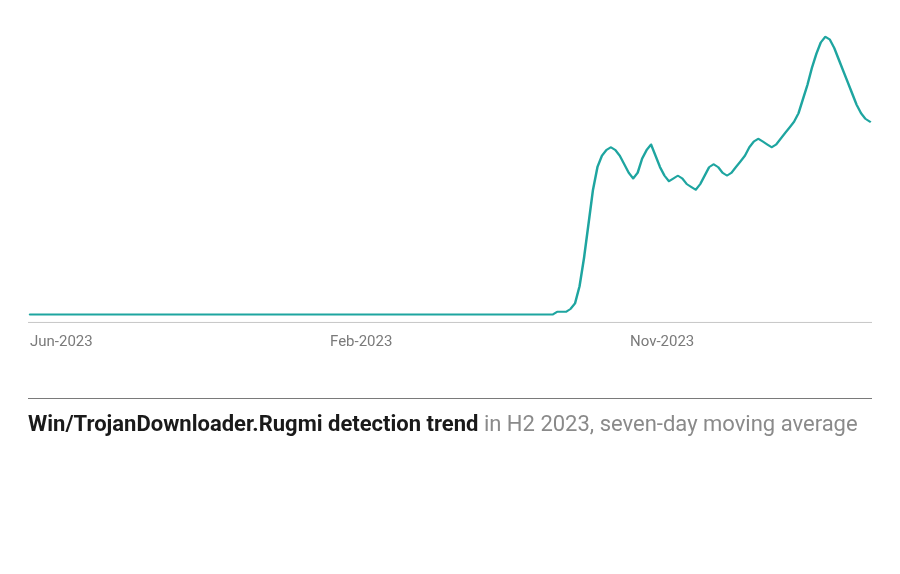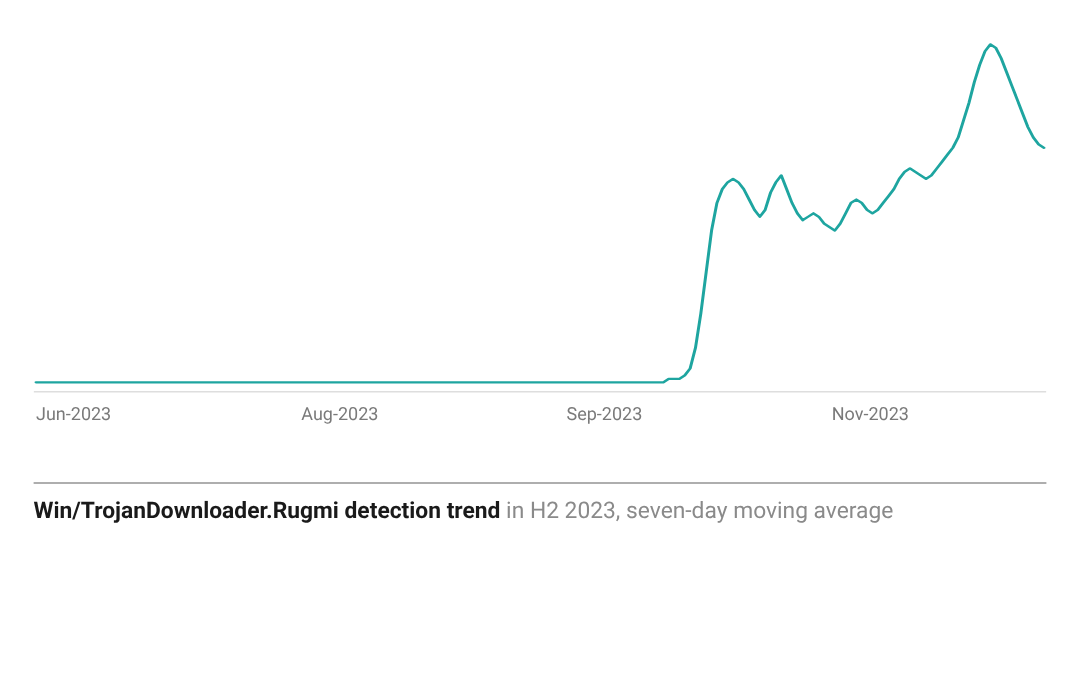--- a/index.html
+++ b/index.html
@@ -42,21 +42,21 @@
     text-align: left;
     white-space: nowrap;
   }
   .x-labels span:last-child { flex: 0.8 1 0; }
   hr.sep {
     border: none;
     border-top: 1px solid #7a7a7a;
     margin: 48px 0 10px 0;
   }
   .caption {
-    font-size: 19px;
+    font-size: 22px;
     line-height: 1.4;
     color: #8a8a8a;
   }
   .caption-bold {
     font-weight: 700;
     color: #1a1a1a;
   }
   .line-path {
     fill: none;
     stroke-width: 2.5;
@@ -75,22 +75,21 @@
 
   <div class="plot-area">
     <svg class="plot-svg" id="plot-svg" viewBox="0 0 844 410" preserveAspectRatio="none">
       <line class="axis-line" x1="0" y1="405" x2="844" y2="405"></line>
       <path id="series-path" class="line-path" stroke="#1ea5a0" d="M2.00 394.46 L6.47 394.46 L10.94 394.46 L15.40 394.46 L19.87 394.46 L24.34 394.46 L28.81 394.46 L33.28 394.46 L37.74 394.46 L42.21 394.46 L46.68 394.46 L51.15 394.46 L55.62 394.46 L60.09 394.46 L64.55 394.46 L69.02 394.46 L73.49 394.46 L77.96 394.46 L82.43 394.46 L86.89 394.46 L91.36 394.46 L95.83 394.46 L100.30 394.46 L104.77 394.46 L109.23 394.46 L113.70 394.46 L118.17 394.46 L122.64 394.46 L127.11 394.46 L131.57 394.46 L136.04 394.46 L140.51 394.46 L144.98 394.46 L149.45 394.46 L153.91 394.46 L158.38 394.46 L162.85 394.46 L167.32 394.46 L171.79 394.46 L176.26 394.46 L180.72 394.46 L185.19 394.46 L189.66 394.46 L194.13 394.46 L198.60 394.46 L203.06 394.46 L207.53 394.46 L212.00 394.46 L216.47 394.46 L220.94 394.46 L225.40 394.46 L229.87 394.46 L234.34 394.46 L238.81 394.46 L243.28 394.46 L247.74 394.46 L252.21 394.46 L256.68 394.46 L261.15 394.46 L265.62 394.46 L270.09 394.46 L274.55 394.46 L279.02 394.46 L283.49 394.46 L287.96 394.46 L292.43 394.46 L296.89 394.46 L301.36 394.46 L305.83 394.46 L310.30 394.46 L314.77 394.46 L319.23 394.46 L323.70 394.46 L328.17 394.46 L332.64 394.46 L337.11 394.46 L341.57 394.46 L346.04 394.46 L350.51 394.46 L354.98 394.46 L359.45 394.46 L363.91 394.46 L368.38 394.46 L372.85 394.46 L377.32 394.46 L381.79 394.46 L386.26 394.46 L390.72 394.46 L395.19 394.46 L399.66 394.46 L404.13 394.46 L408.60 394.46 L413.06 394.46 L417.53 394.46 L422.00 394.46 L426.47 394.46 L430.94 394.46 L435.40 394.46 L439.87 394.46 L444.34 394.46 L448.81 394.46 L453.28 394.46 L457.74 394.46 L462.21 394.46 L466.68 394.46 L471.15 394.46 L475.62 394.46 L480.09 394.46 L484.55 394.46 L489.02 394.46 L493.49 394.46 L497.96 394.46 L502.43 394.46 L506.89 394.46 L511.36 394.46 L515.83 394.46 L520.30 394.46 L524.77 394.46 L529.23 390.69 L533.70 390.69 L538.17 390.69 L542.64 386.91 L547.11 379.37 L551.57 356.74 L556.04 319.03 L560.51 273.77 L564.98 228.51 L569.45 198.34 L573.91 183.26 L578.38 175.71 L582.85 171.94 L587.32 175.71 L591.79 183.26 L596.26 194.57 L600.72 205.89 L605.19 213.43 L609.66 205.89 L614.13 187.03 L618.60 175.71 L623.06 168.17 L627.53 183.26 L632.00 198.34 L636.47 209.66 L640.94 217.20 L645.40 213.43 L649.87 209.66 L654.34 213.43 L658.81 220.97 L663.28 224.74 L667.74 228.51 L672.21 220.97 L676.68 209.66 L681.15 198.34 L685.62 194.57 L690.09 198.34 L694.55 205.89 L699.02 209.66 L703.49 205.89 L707.96 198.34 L712.43 190.80 L716.89 183.26 L721.36 171.94 L725.83 164.40 L730.30 160.63 L734.77 164.40 L739.23 168.17 L743.70 171.94 L748.17 168.17 L752.64 160.63 L757.11 153.09 L761.57 145.54 L766.04 138.00 L770.51 126.69 L774.98 107.83 L779.45 88.97 L783.91 66.34 L788.38 47.49 L792.85 32.40 L797.32 24.86 L801.79 28.63 L806.26 39.94 L810.72 55.03 L815.19 70.11 L819.66 85.20 L824.13 100.29 L828.60 115.37 L833.06 126.69 L837.53 134.23 L842.00 138.00 "></path>
     </svg>
   </div>
 
   <div class="x-labels">
     <span>Jun-2023</span>
-    <span>Aug-2023</span>
-    <span>Sep-2023</span>
+    <span>Feb-2023</span>
     <span>Nov-2023</span>
   </div>
 
   <hr class="sep">
 
   <div class="caption">
     <span class="caption-bold">Win/TrojanDownloader.Rugmi detection trend</span><span> in H2 2023, seven-day moving average</span>
   </div>
 
 </div>

